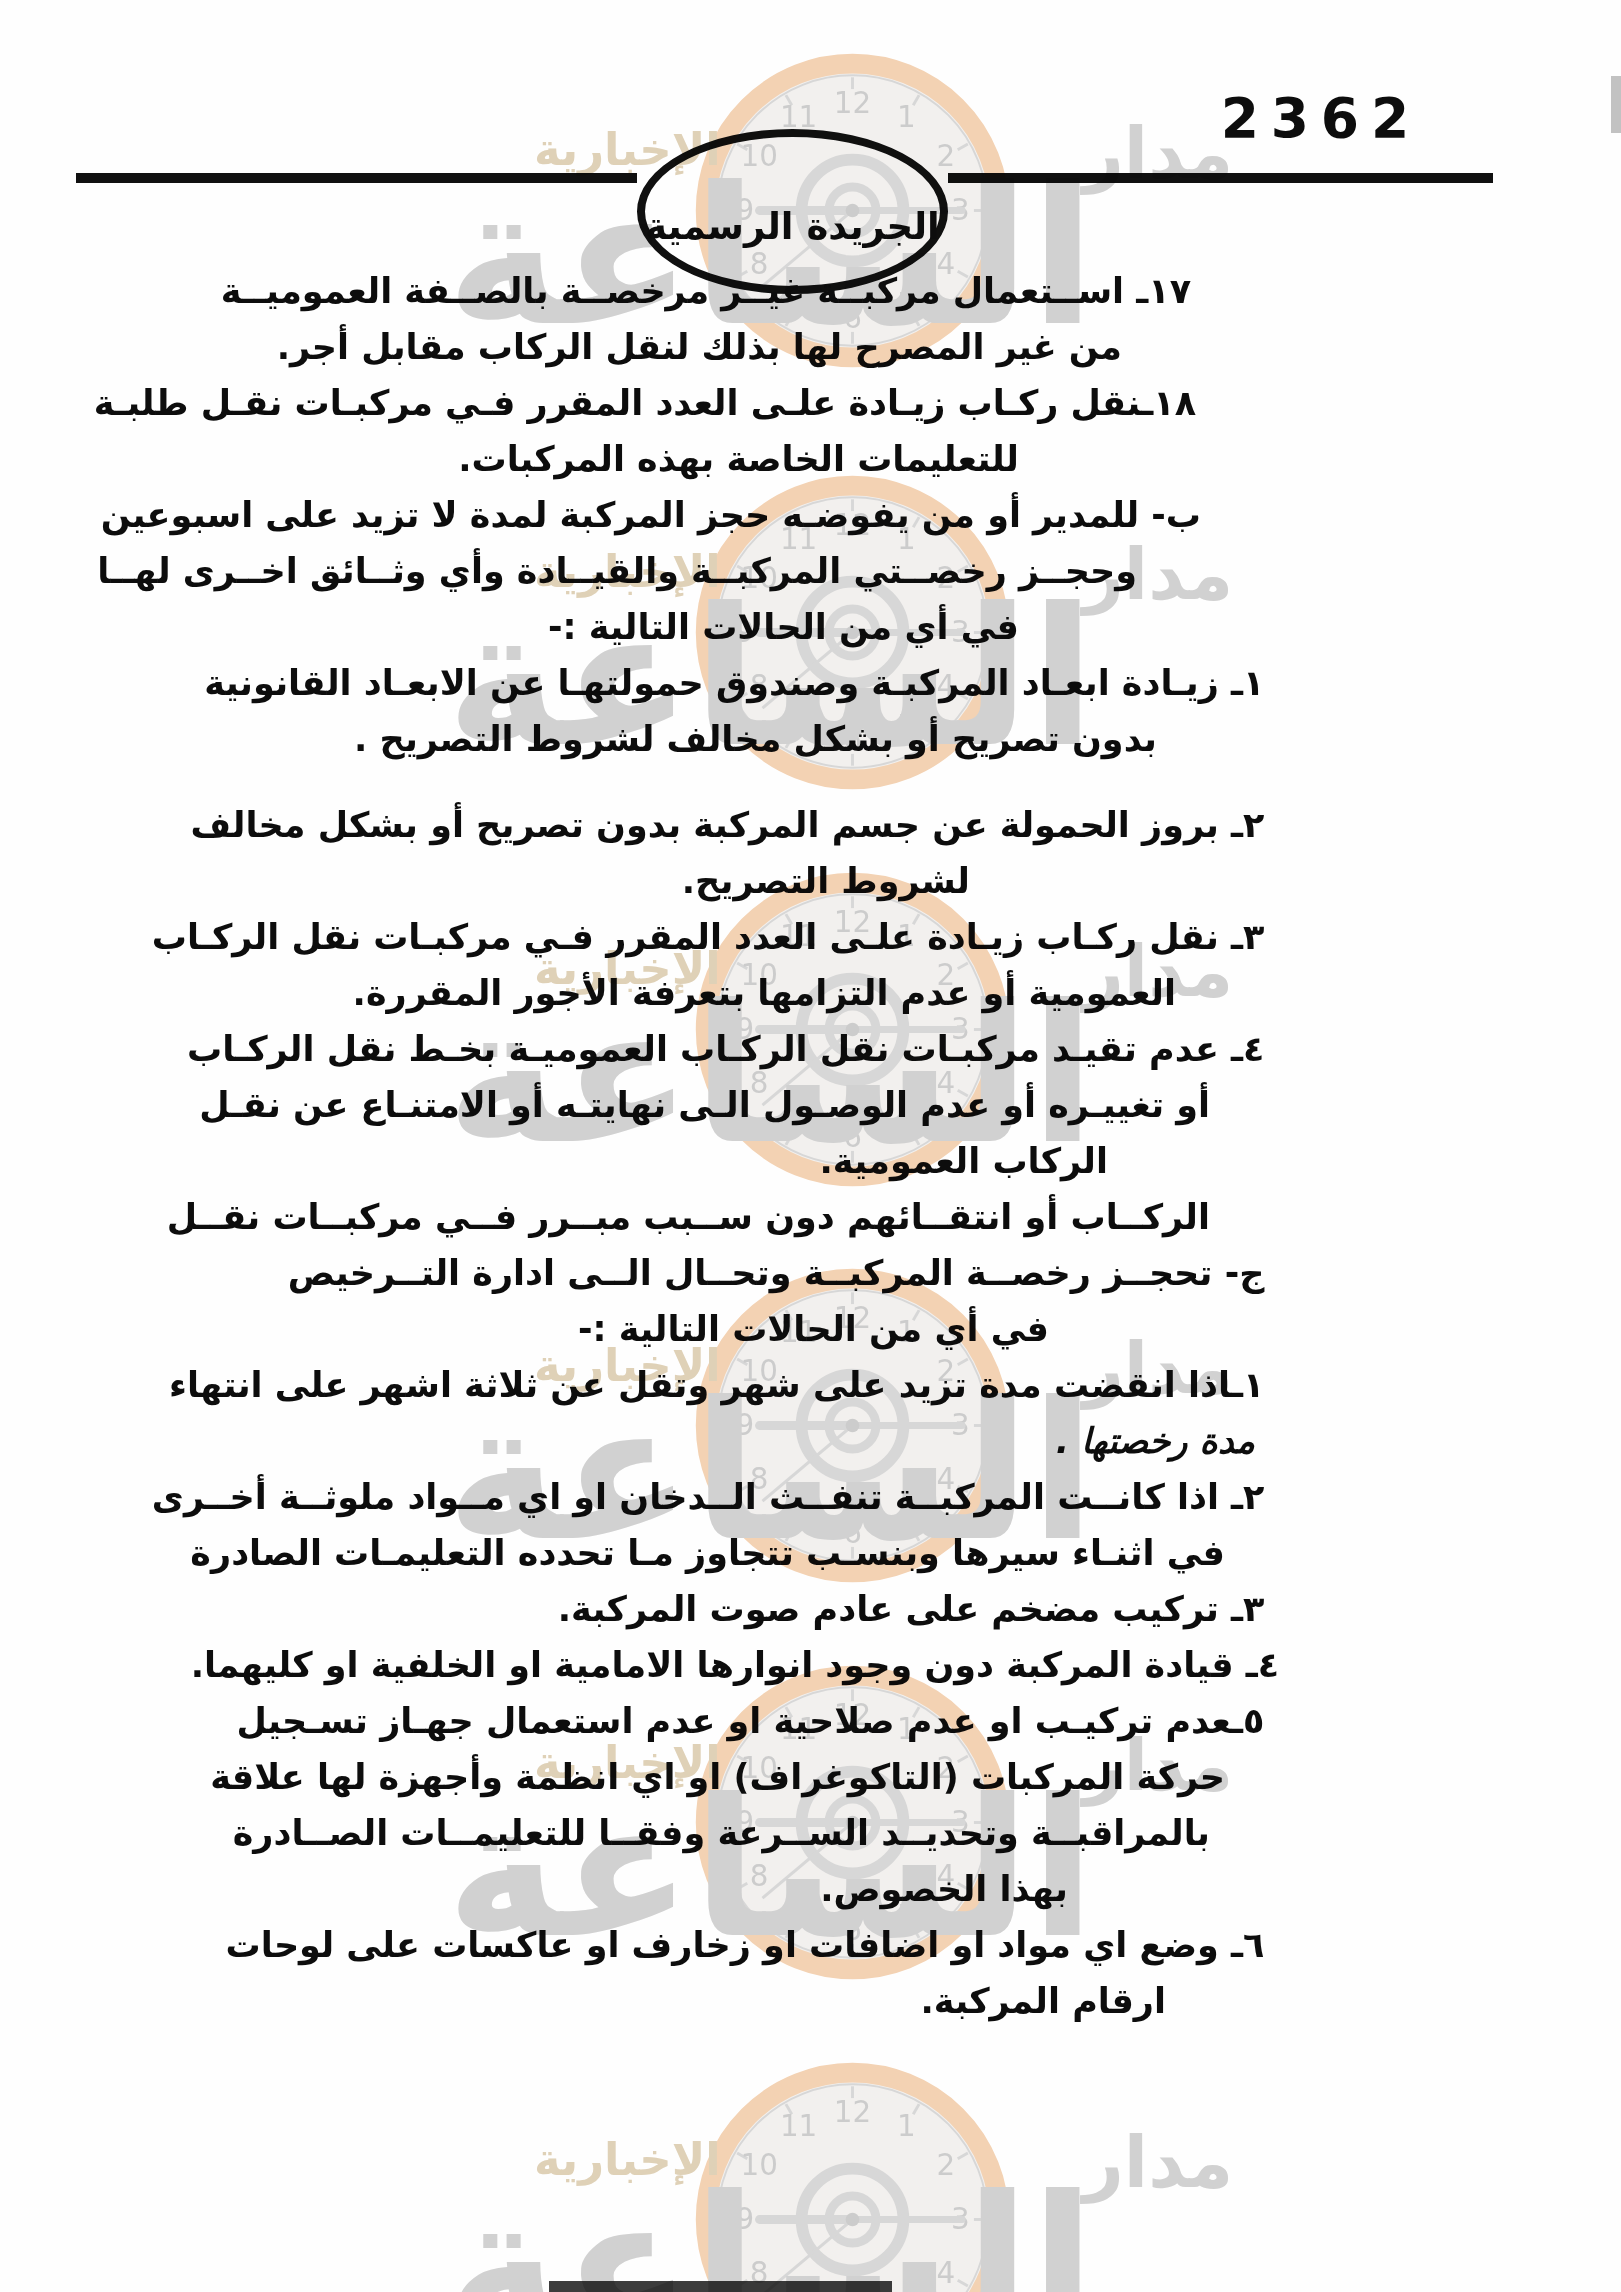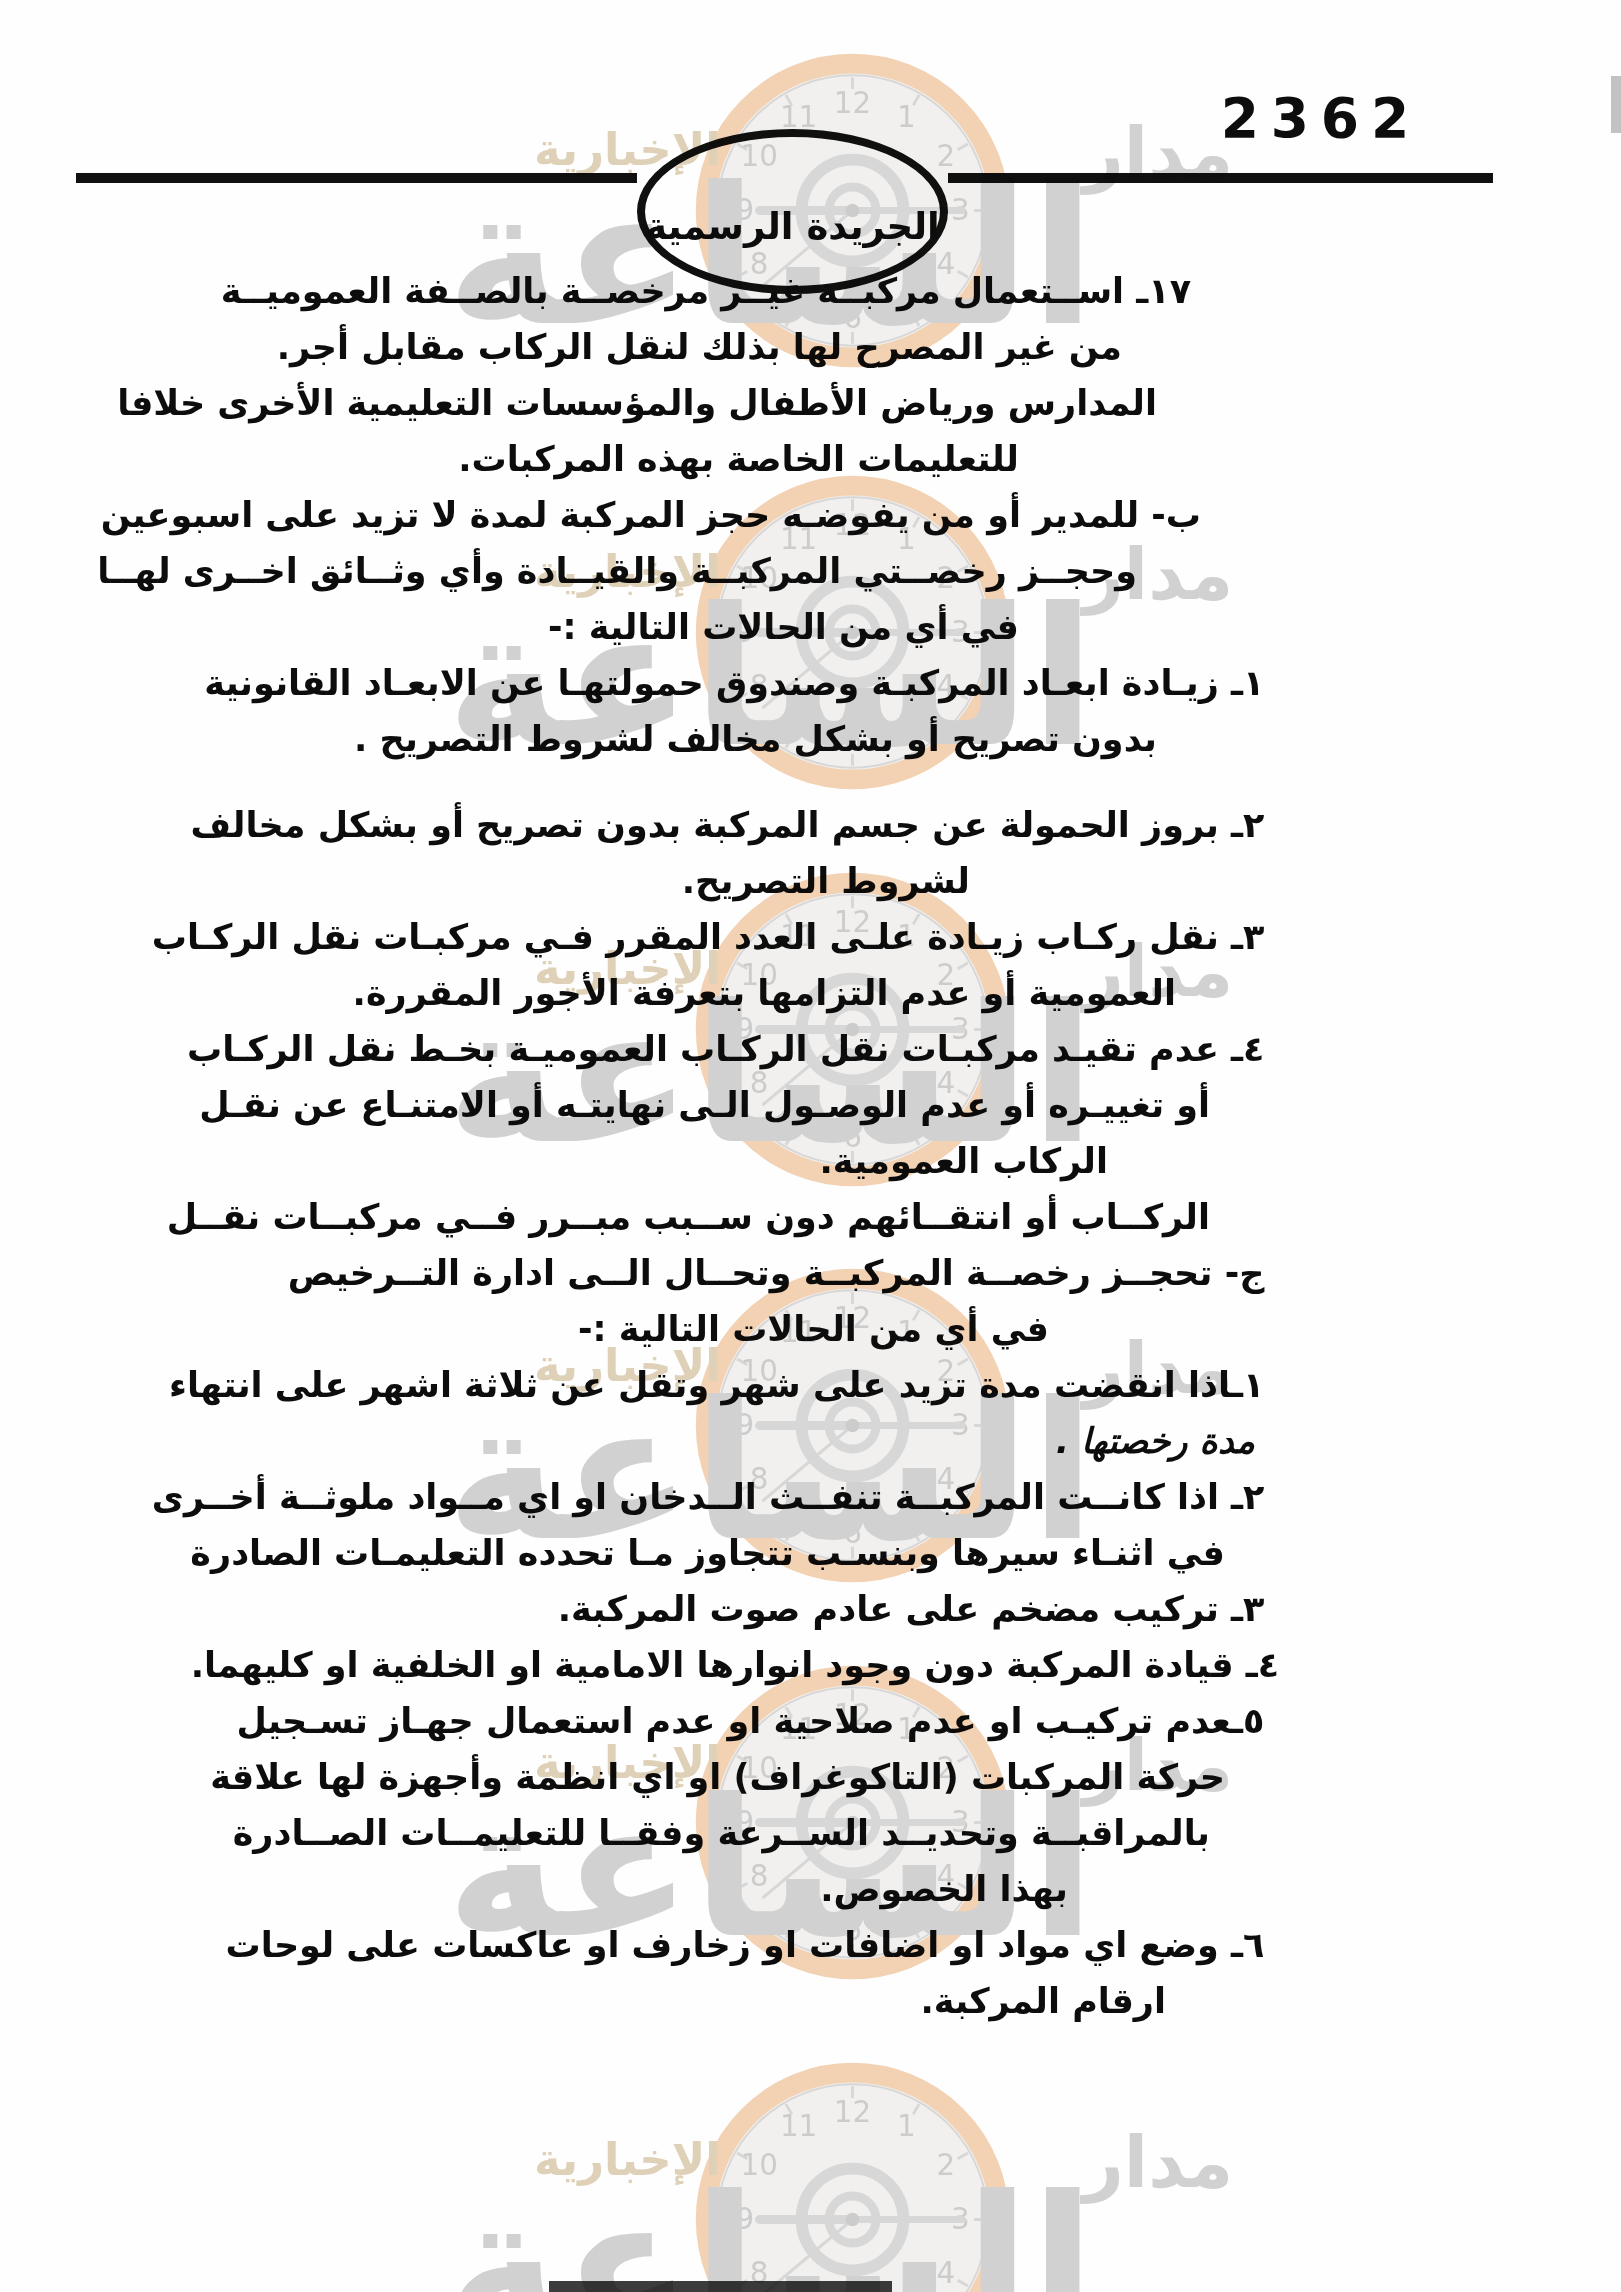--- a/index.html
+++ b/index.html
@@ -55,21 +55,21 @@
 <div class="page-number">2362</div>
 <div class="rule rule-left"></div>
 <div class="rule rule-right"></div>
 <div class="badge-oval">
   <span class="badge-text">الجريدة الرسمية</span>
 </div>
 
 <div class="content">
     <div class="line" style="padding-right: 93px;">١٧ـ اســتعمال مركبــة غيــر مرخصــة بالصــفة العموميــة</div>
     <div class="line" style="padding-right: 162px;">من غير المصرح لها بذلك لنقل الركاب مقابل أجر.</div>
-    <div class="line" style="padding-right: 127px;">المدارس ورياض الأطفال والمؤسسات التعليمية الأخرى خلافا</div>
+    <div class="line" style="padding-right: 88px;">١٨ـنقل ركـاب زيـادة علـى العدد المقرر فـي مركبـات نقـل طلبـة</div>
     <div class="line" style="padding-right: 265px;">للتعليمات الخاصة بهذه المركبات.</div>
     <div class="line" style="padding-right: 83px;">ب- للمدير أو من يفوضـه حجز المركبة لمدة لا تزيد على اسبوعين</div>
     <div class="line" style="padding-right: 147px;">وحجــز رخصــتي المركبــة والقيــادة وأي وثــائق اخــرى لهــا</div>
     <div class="line" style="padding-right: 265px;">في أي من الحالات التالية :-</div>
     <div class="line" style="padding-right: 19.6px;">١ـ زيـادة ابعـاد المركبـة وصندوق حمولتهـا عن الابعـاد القانونية</div>
     <div class="line" style="padding-right: 127px;">بدون تصريح أو بشكل مخالف لشروط التصريح .</div>
     <div class="line" style="padding-right: 19.6px; margin-top: 30px;">٢ـ بروز الحمولة عن جسم المركبة بدون تصريح أو بشكل مخالف</div>
     <div class="line" style="padding-right: 314px;">لشروط التصريح.</div>
     <div class="line" style="padding-right: 19.6px;">٣ـ نقل ركـاب زيـادة علـى العدد المقرر فـي مركبـات نقل الركـاب</div>
     <div class="line" style="padding-right: 108px;">العمومية أو عدم التزامها بتعرفة الأجور المقررة.</div>

